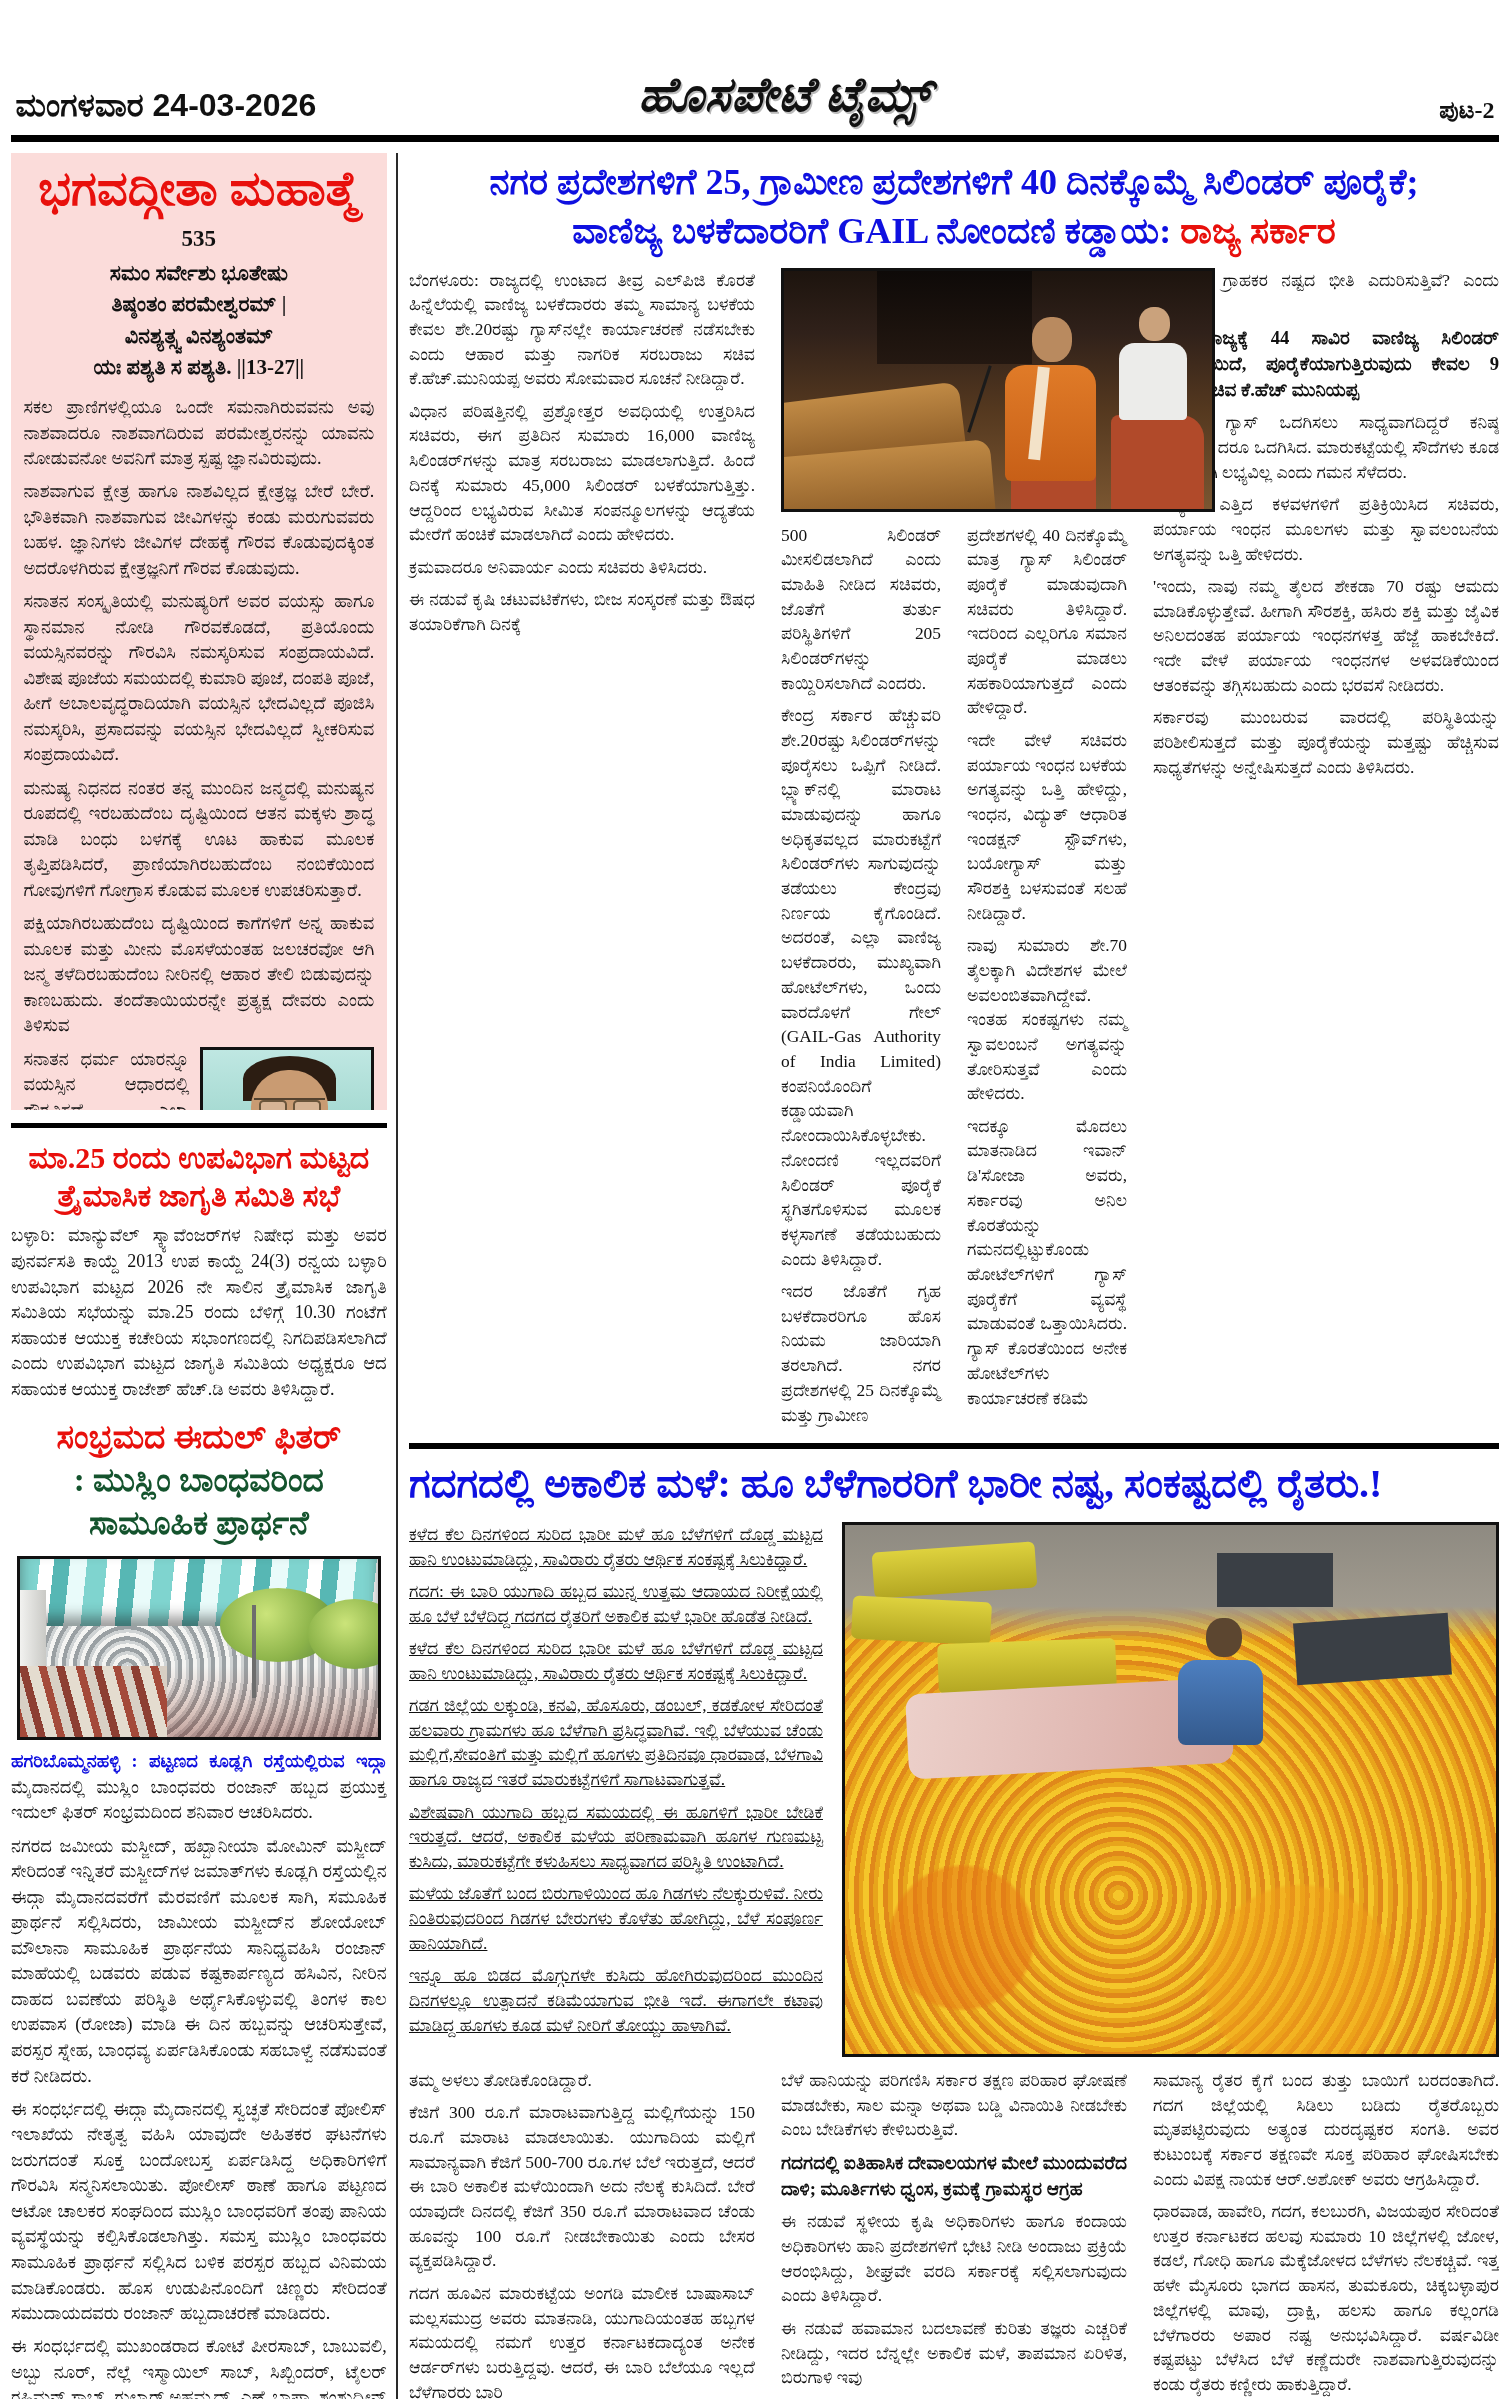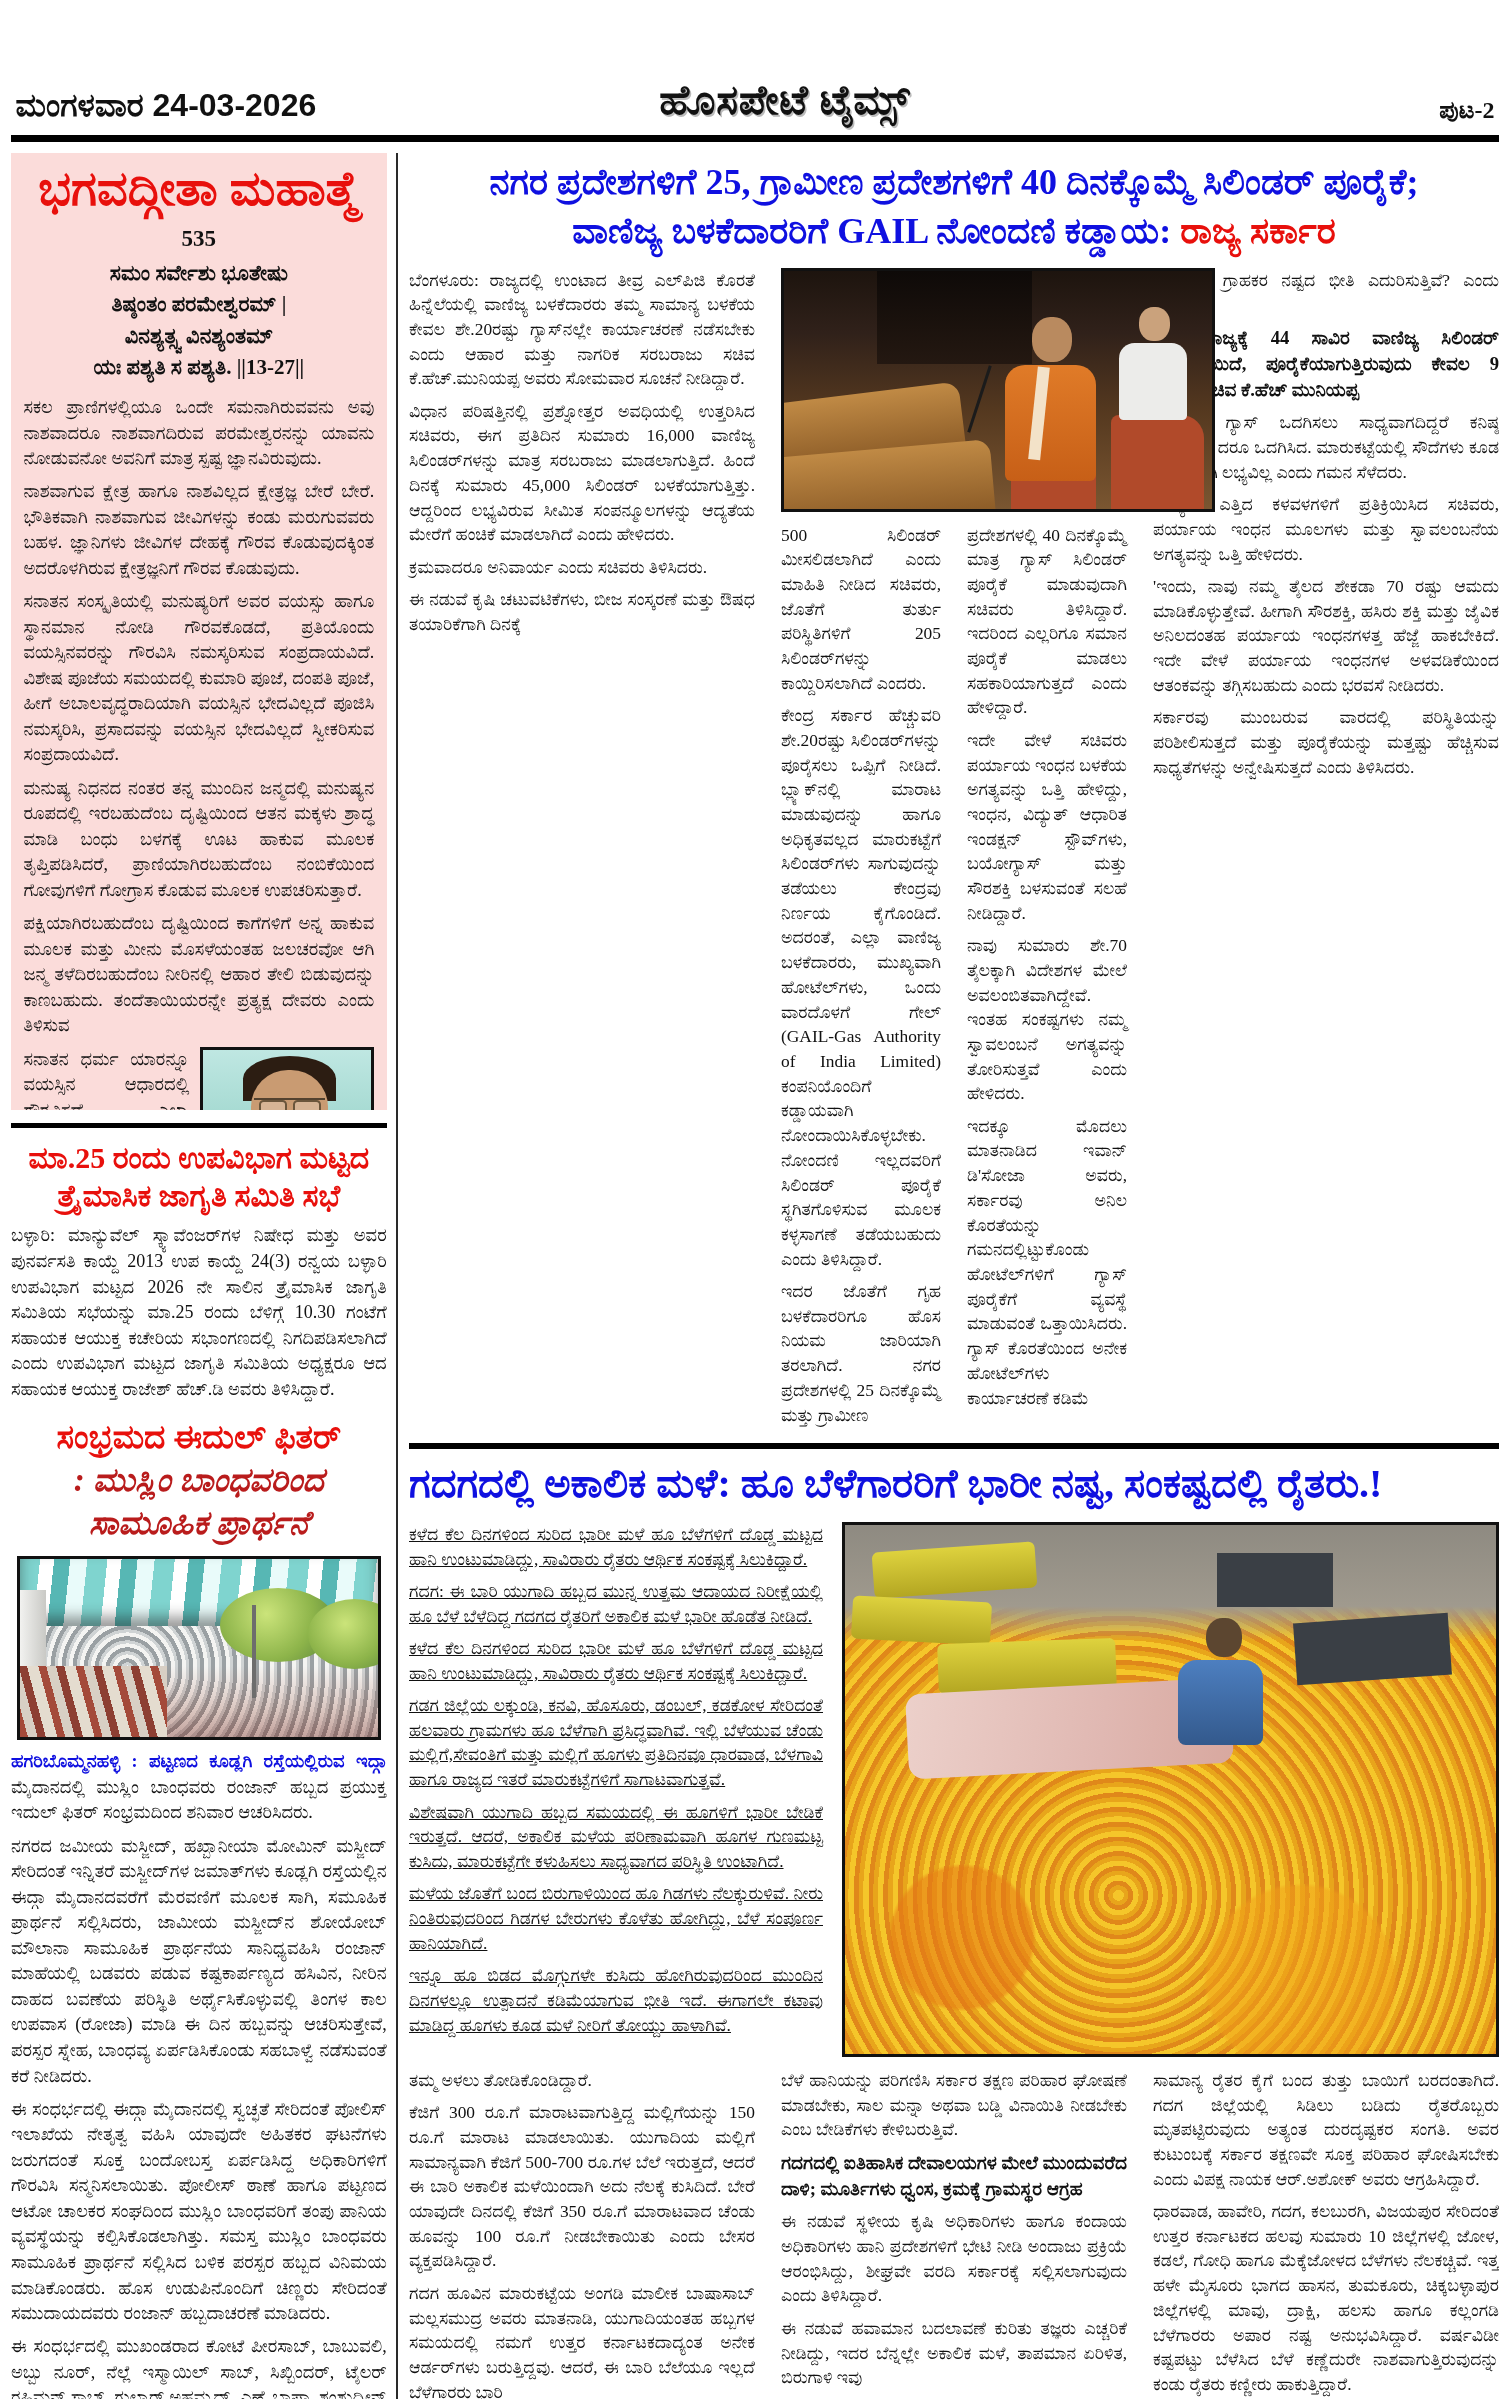--- a/index.html
+++ b/index.html
@@ -4,22 +4,22 @@
 <style>
   * { margin:0; padding:0; box-sizing:border-box; }
   html,body { background:#e9e9e9; }
   body { font-family:"Liberation Serif", serif; color:#111; }
   .page { width:1510px; height:2401px; background:#ffffff; margin:0 auto; position:relative;
           overflow:hidden; padding:7.7px 11px 0 11px; }
 
   
   .hdr { display:flex; align-items:flex-end; justify-content:space-between; height:116px; padding:0 4.6px; }
   .hdr-date { font-size:32px; font-weight:bold; font-family:"Liberation Sans",sans-serif; }
-  .hdr-mast { font-size:41px; font-weight:800; letter-spacing:0.8px;
-              text-shadow:1.5px 1.5px 0 #bbb; transform:translateX(-93px); }
+  .hdr-mast { font-size:48px; font-weight:800; letter-spacing:0.8px;
+              text-shadow:1.5px 1.5px 0 #bbb; transform:translateX(-93px);font-style:italic; }
   .hdr-page { font-size:24px; font-weight:bold; }
   .rule-thick { height:7.7px; background:#000; margin-top:11px; }
 
   
   .content { display:flex; margin-top:11px; height:2246px; }
   .left-rail { width:387px; flex:0 0 387px; padding-right:9.3px; border-right:2.3px solid #2a2a2a; overflow:hidden; }
   .main-area { flex:1; padding-left:11px; overflow:hidden; }
 
   p.body { font-size:17.4px; line-height:1.42; text-align:justify; margin-bottom:7.7px; }
   .left-rail p.body { font-size:18px; }
@@ -41,21 +41,21 @@
   .portrait .glasses i { width:28px; height:17px; border:2.3px solid #6a553b; border-radius:4.6px; background:rgba(255,255,255,.25); }
 
   .rail-rule { height:5.4px; background:#000; margin:12.4px 0 11px 0; }
 
   
   .meet-head { color:#e8100c; font-size:30px; font-weight:800; text-align:center; line-height:1.25; margin-bottom:9.3px; }
 
   
   .eid-head { font-size:33px; font-weight:800; text-align:center; line-height:1.3; margin:14px 0 11px 0; }
   .eid-head .red { color:#e8100c; }
-  .eid-head .blue { color:#b91c1c;font-style:italic; }
+  .eid-head .blue { color:#14532d; }
   .photo-frame { border:3.1px solid #111; position:relative; overflow:hidden; }
   .prayer-photo { width:364px; height:184px; margin:3.1px auto 9.3px auto;
      background:
        linear-gradient(180deg, rgba(255,255,255,0) 0 60%, rgba(140,60,40,.25) 85%, rgba(120,40,30,.4) 100%),
        repeating-radial-gradient(circle at 30% 62%, #f4f4f2 0 3.9px, #cfd3d4 3.9px 7px, #9aa0a3 7px 11px),
        linear-gradient(180deg,#dfe5e6 0%,#cdd4d6 100%);
   }
   .prayer-photo .canopy { position:absolute; top:0; left:0; right:0; height:67px;
      background:repeating-linear-gradient(96deg,#7fd4cf 0 20px,#ffffff 20px 34px,#57b7b4 34px 50px,#e9fbfa 50px 67px);
      box-shadow:inset 0 -9.3px 14px rgba(30,30,30,.45); }

